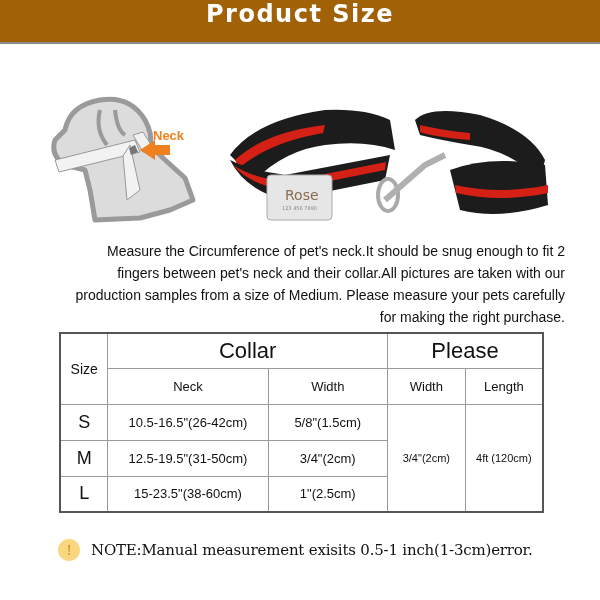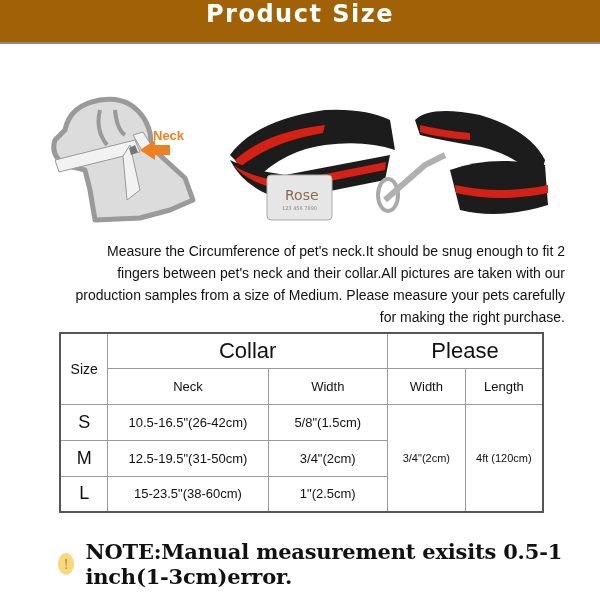--- a/index.html
+++ b/index.html
@@ -11,21 +11,21 @@
   table.size-table { position: absolute; left: 59px; top: 332px; width: 485px; border-collapse: collapse; border: 2px solid #555; }
   table.size-table td { border: 1px solid #9a9a9a; text-align: center; vertical-align: middle; color: #111; }
   .h-big { font-size: 22px; height: 35px; }
   .h-size { font-size: 14px; }
   .h-sub { font-size: 13px; height: 36px; font-weight: 500; }
   .c-size { font-size: 18px; height: 36px; }
   .c-val { font-size: 13px; color: #222; }
   .c-leash { font-size: 11px; color: #222; }
   .note { position: absolute; left: 58px; top: 539px; display: flex; align-items: center; }
   .note-icon { width: 22px; height: 22px; border-radius: 50%; background: #f8d77e; color: #c58a12; font-size: 13px; display: flex; align-items: center; justify-content: center; font-family: "DejaVu Serif", serif; margin-right: 11px; }
-  .note-text { font-family: "DejaVu Serif", serif; font-size: 21px; color: #111; letter-spacing: -0.2px; font-weight: bold; }
+  .note-text { font-family: "DejaVu Serif", serif; font-size: 15px; color: #111; letter-spacing: -0.2px; }
 </style>
 </head>
 <body>
 
 <div class="banner">
   <span class="banner-title">Product Size</span>
 </div>
 
 <svg class="illus" style="left:45px;top:90px" width="170" height="140" viewBox="0 0 170 140">
   <path d="M20 40 Q25 15 55 10 Q85 5 100 30 Q108 45 105 55 L118 68 L140 88 L148 110 L125 120 L95 128 L50 130 L45 100 L40 80 L20 75 Q5 65 10 50 Z" fill="#dcdcdc" stroke="#9a9a9a" stroke-width="5" stroke-linejoin="round"></path>

